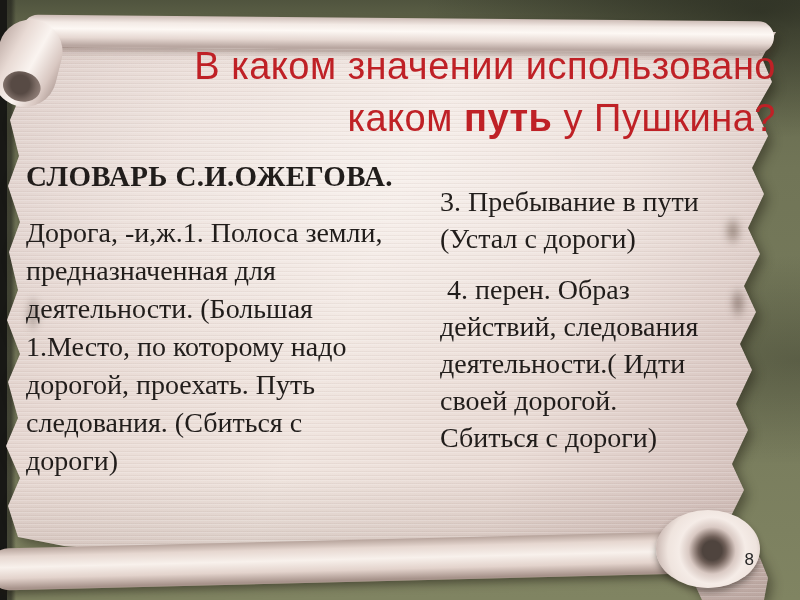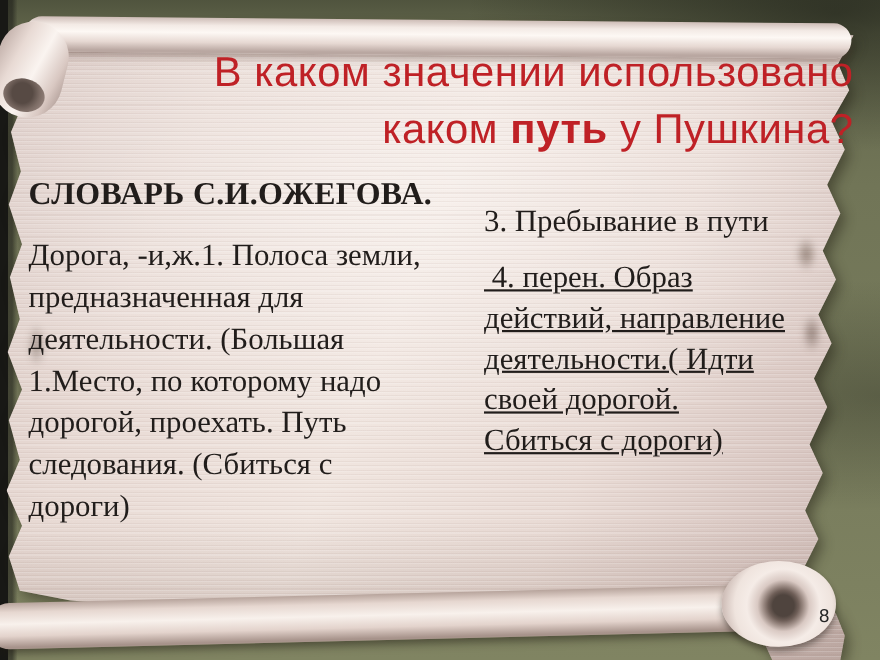--- a/index.html
+++ b/index.html
@@ -76,21 +76,21 @@
     position:absolute; left:10px; right:24px; top:40px; z-index:6; text-align:right;
     font-family:"Liberation Sans", sans-serif; font-weight:400;
     font-size:38px; line-height:52px; letter-spacing:0.5px; color:#bf2126;
   }
   .title b { font-weight:700; }
   .col { position:absolute; z-index:6; color:#211d1b; font-size:28px; }
   .col .line { white-space:pre; }
   .col-left { left:26px; top:157px; width:402px; line-height:38px; }
   .col-left .heading { font-weight:bold; font-size:29px; letter-spacing:0.3px; margin-bottom:19px; white-space:pre; }
   .col-right { left:440px; top:183px; width:334px; line-height:37px; }
-  .col-right .p2 { margin-top:14px;text-decoration:underline; }
+  .col-right .p2 { margin-top:14px; }
   .pagenum {
     position:absolute; right:46px; bottom:30px; z-index:6;
     font-family:"Liberation Sans", sans-serif; font-size:17px; color:#262626;
   }
 </style>
 </head>
 <body>
 
 <div class="stage">
   <div class="bg"></div>
@@ -119,24 +119,25 @@
     <div class="line">деятельности. (Большая</div>
     <div class="line">1.Место, по которому надо</div>
     <div class="line">дорогой, проехать. Путь</div>
     <div class="line">следования. (Сбиться с</div>
     <div class="line">дороги)</div>
   </div>
 
   <div class="col col-right">
     <div class="para p1">
       <div class="line">3. Пребывание в пути</div>
+      <div class="line">(Устал с дороги)</div>
     </div>
     <div class="para p2">
       <div class="line"> 4. перен. Образ</div>
-      <div class="line">действий, направление</div>
+      <div class="line">действий, следования</div>
       <div class="line">деятельности.( Идти</div>
       <div class="line">своей дорогой.</div>
       <div class="line">Сбиться с дороги)</div>
     </div>
   </div>
 
   <div class="pagenum">8</div>
 </div>
 
 </body></html>

